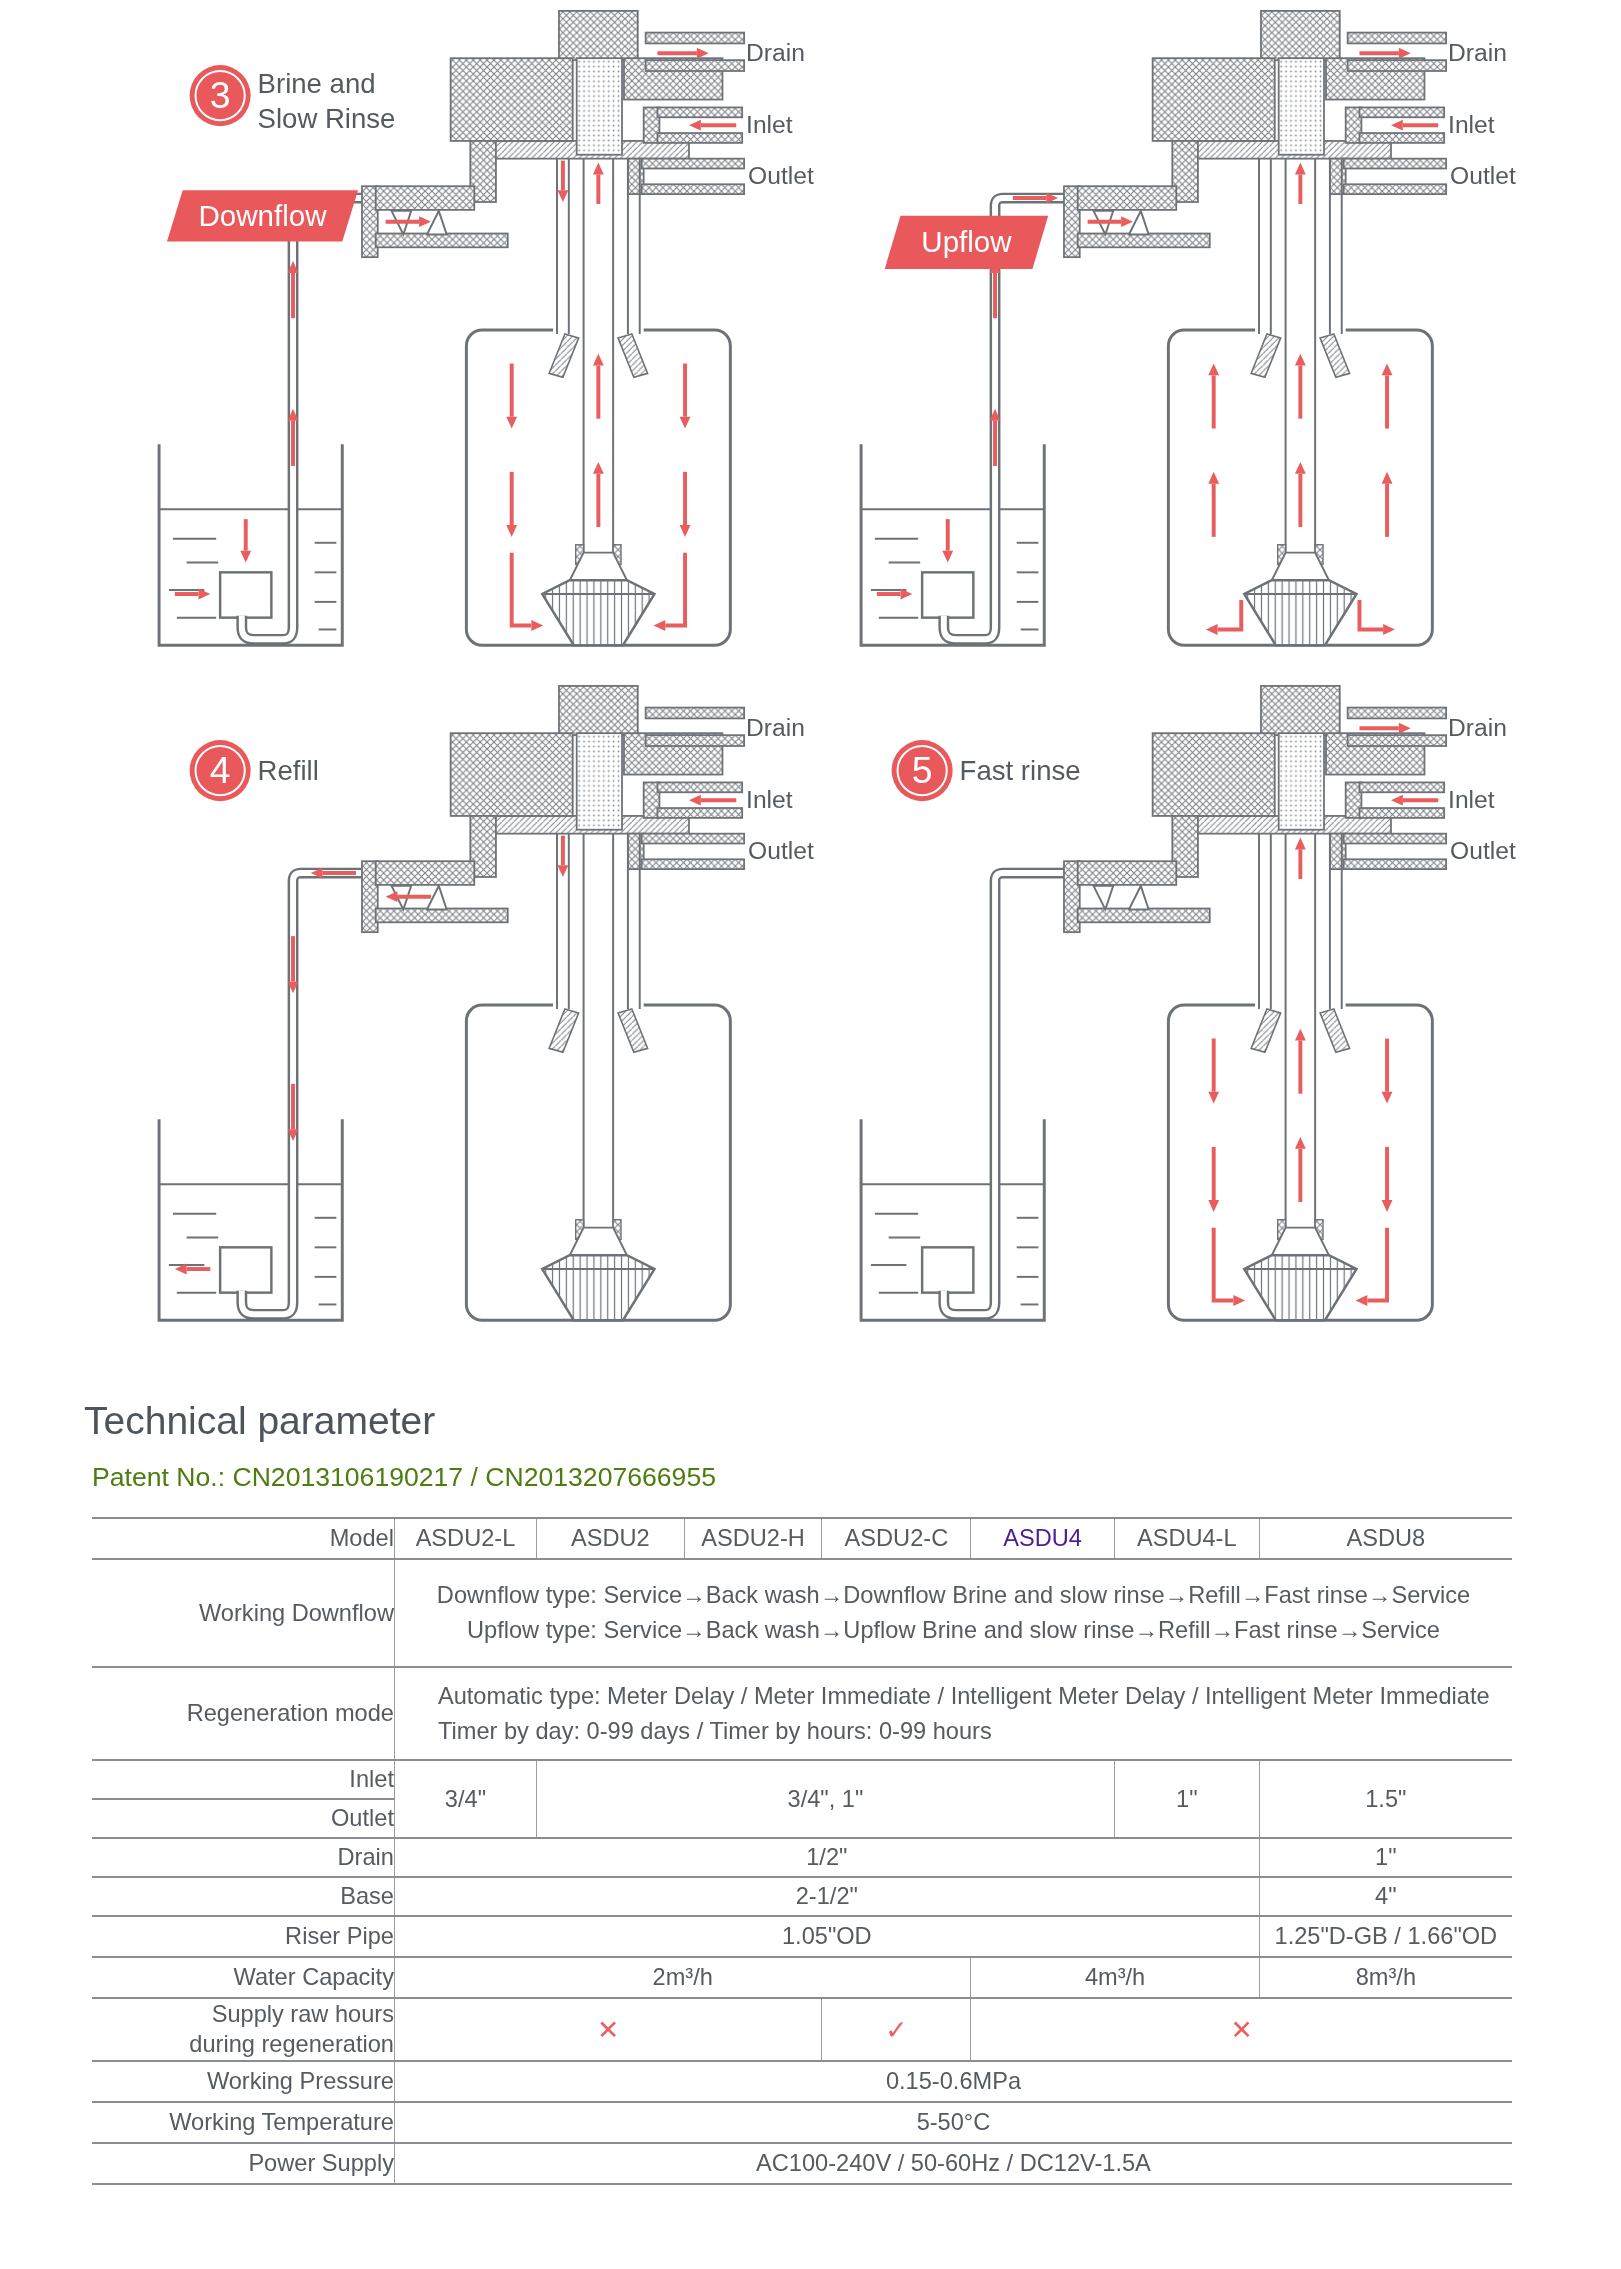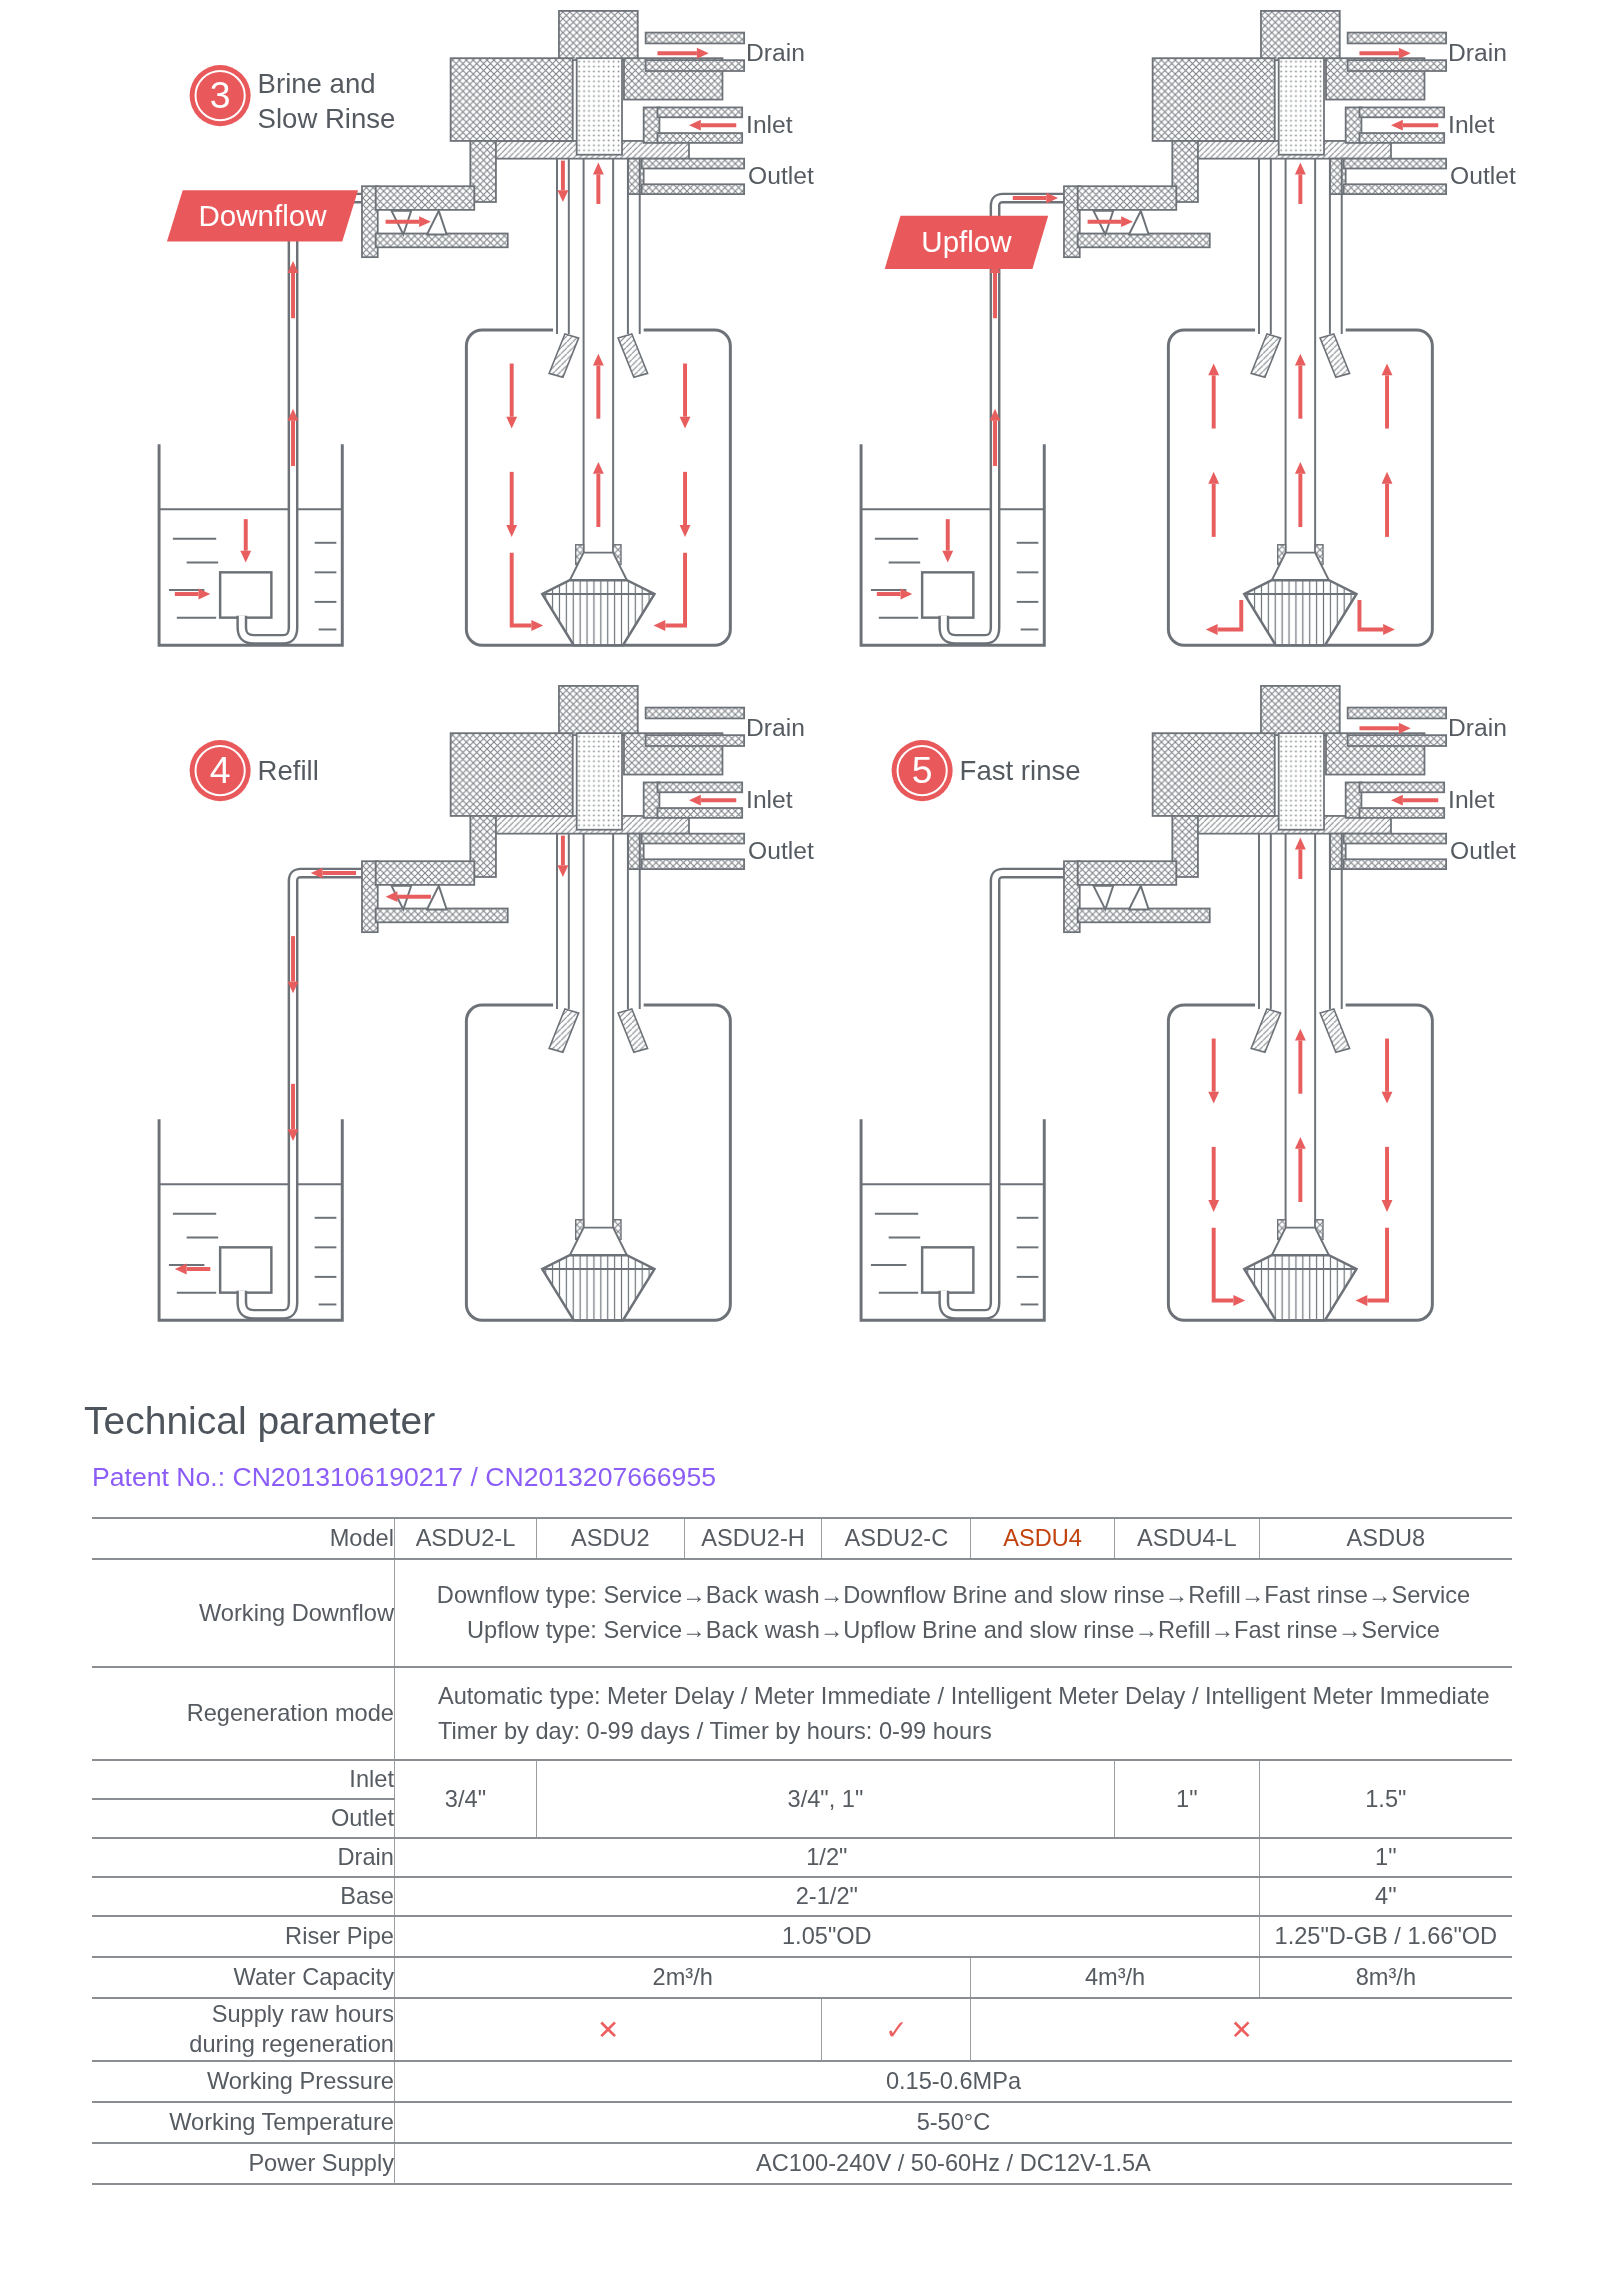--- a/index.html
+++ b/index.html
@@ -8,33 +8,33 @@
   .diagram{position:absolute;width:729px;height:655px;}
   svg text{font-family:"Liberation Sans",sans-serif;}
   .port{font-size:25px;fill:#565b61;}
   .ttl{font-size:28px;fill:#555a60;}
   .numc{fill:#E9595B;}
   .numr{fill:none;stroke:#ffffff;stroke-width:2px;}
   .numt{font-size:38px;fill:#ffffff;text-anchor:middle;}
   .badge{fill:#E9595B;}
   .badget{font-size:30px;fill:#ffffff;text-anchor:middle;}
   .sec-title{position:absolute;left:84px;top:1399px;font-size:39px;color:#4d545b;}
-  .sec-patent{position:absolute;left:92px;top:1462px;font-size:26.6px;color:#8b5cf6;}
+  .sec-patent{position:absolute;left:92px;top:1462px;font-size:26.6px;color:#4d7c0f;}
   .spec-table{position:absolute;left:92px;top:1517px;width:1420px;border-collapse:collapse;
               table-layout:fixed;font-size:23.6px;color:#565b61;}
   .spec-table td{border-top:2px solid #8a8d91;border-bottom:2px solid #8a8d91;
                  border-left:1px solid #9b9ea1;border-right:1px solid #9b9ea1;
                  padding:0;vertical-align:middle;}
   .spec-table td:first-child{border-left:none;}
   .spec-table tr td:last-child{border-right:none;}
   .lbl{text-align:right;padding-left:63px !important;}
   .val{text-align:center;}
   .leftcell{text-align:left;padding-left:43px !important;line-height:35px;}
   .wp{line-height:35px;}
-  .hl{color:#c2410c;}
+  .hl{color:#4c1d95;}
   .mark{color:#ED5F5F;font-size:26.6px;}
   .r-head{height:41px;} .r-wp{height:108px;} .r-rm{height:93px;}
   .r-s{height:39px;} .r-riser{height:41px;} .r-wc{height:41px;}
   .r-sup{height:63px;} .r-p{height:41px;margin-top:27px;}
   .sup-lines{line-height:29.6px;}
 </style>
 </head>
 <body>
 
 <div class="page">

